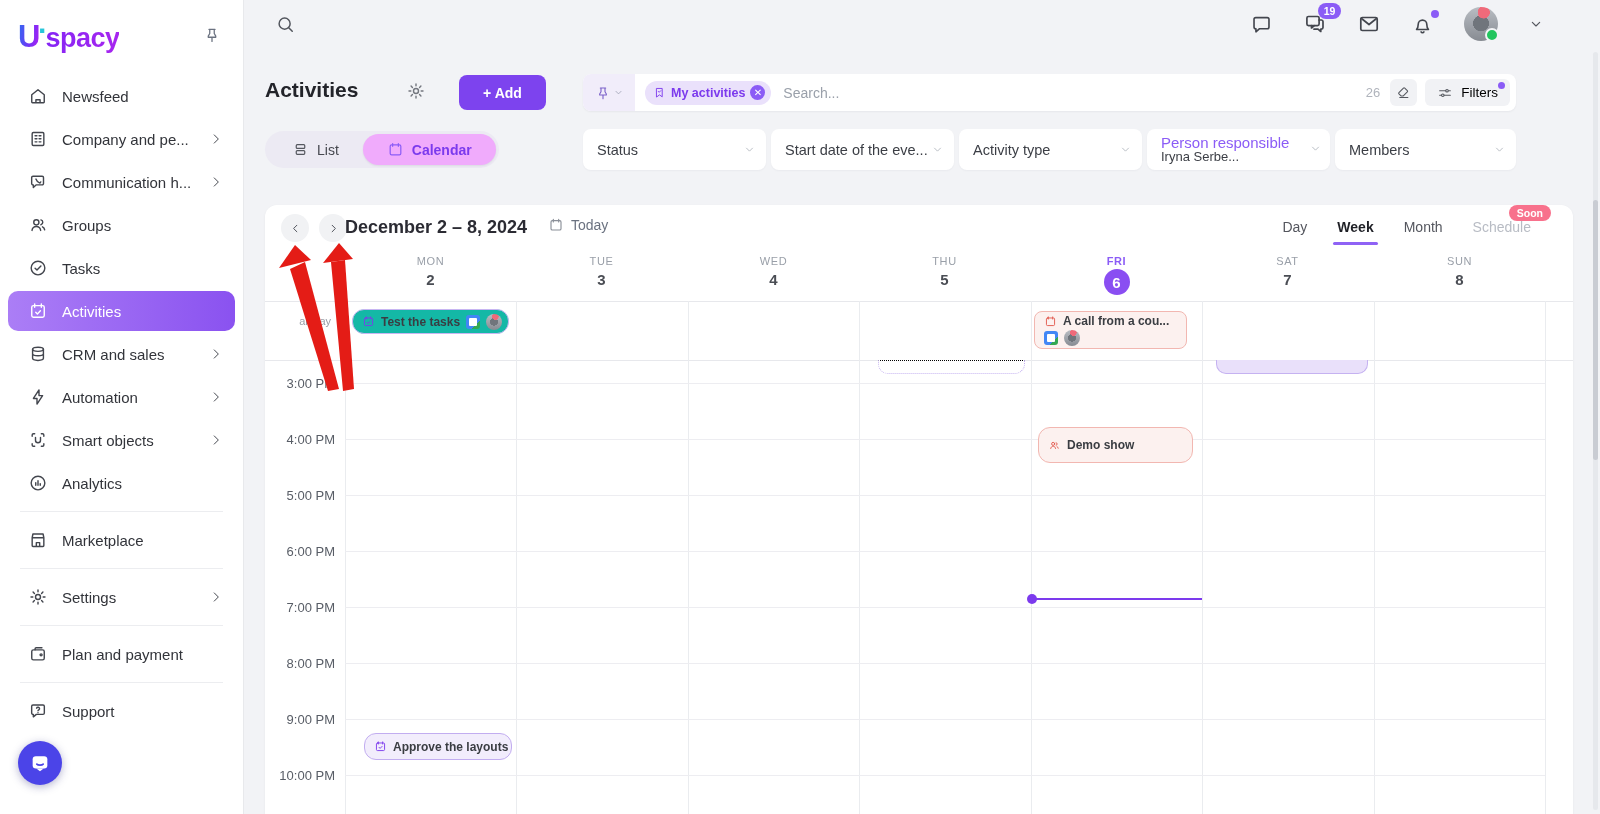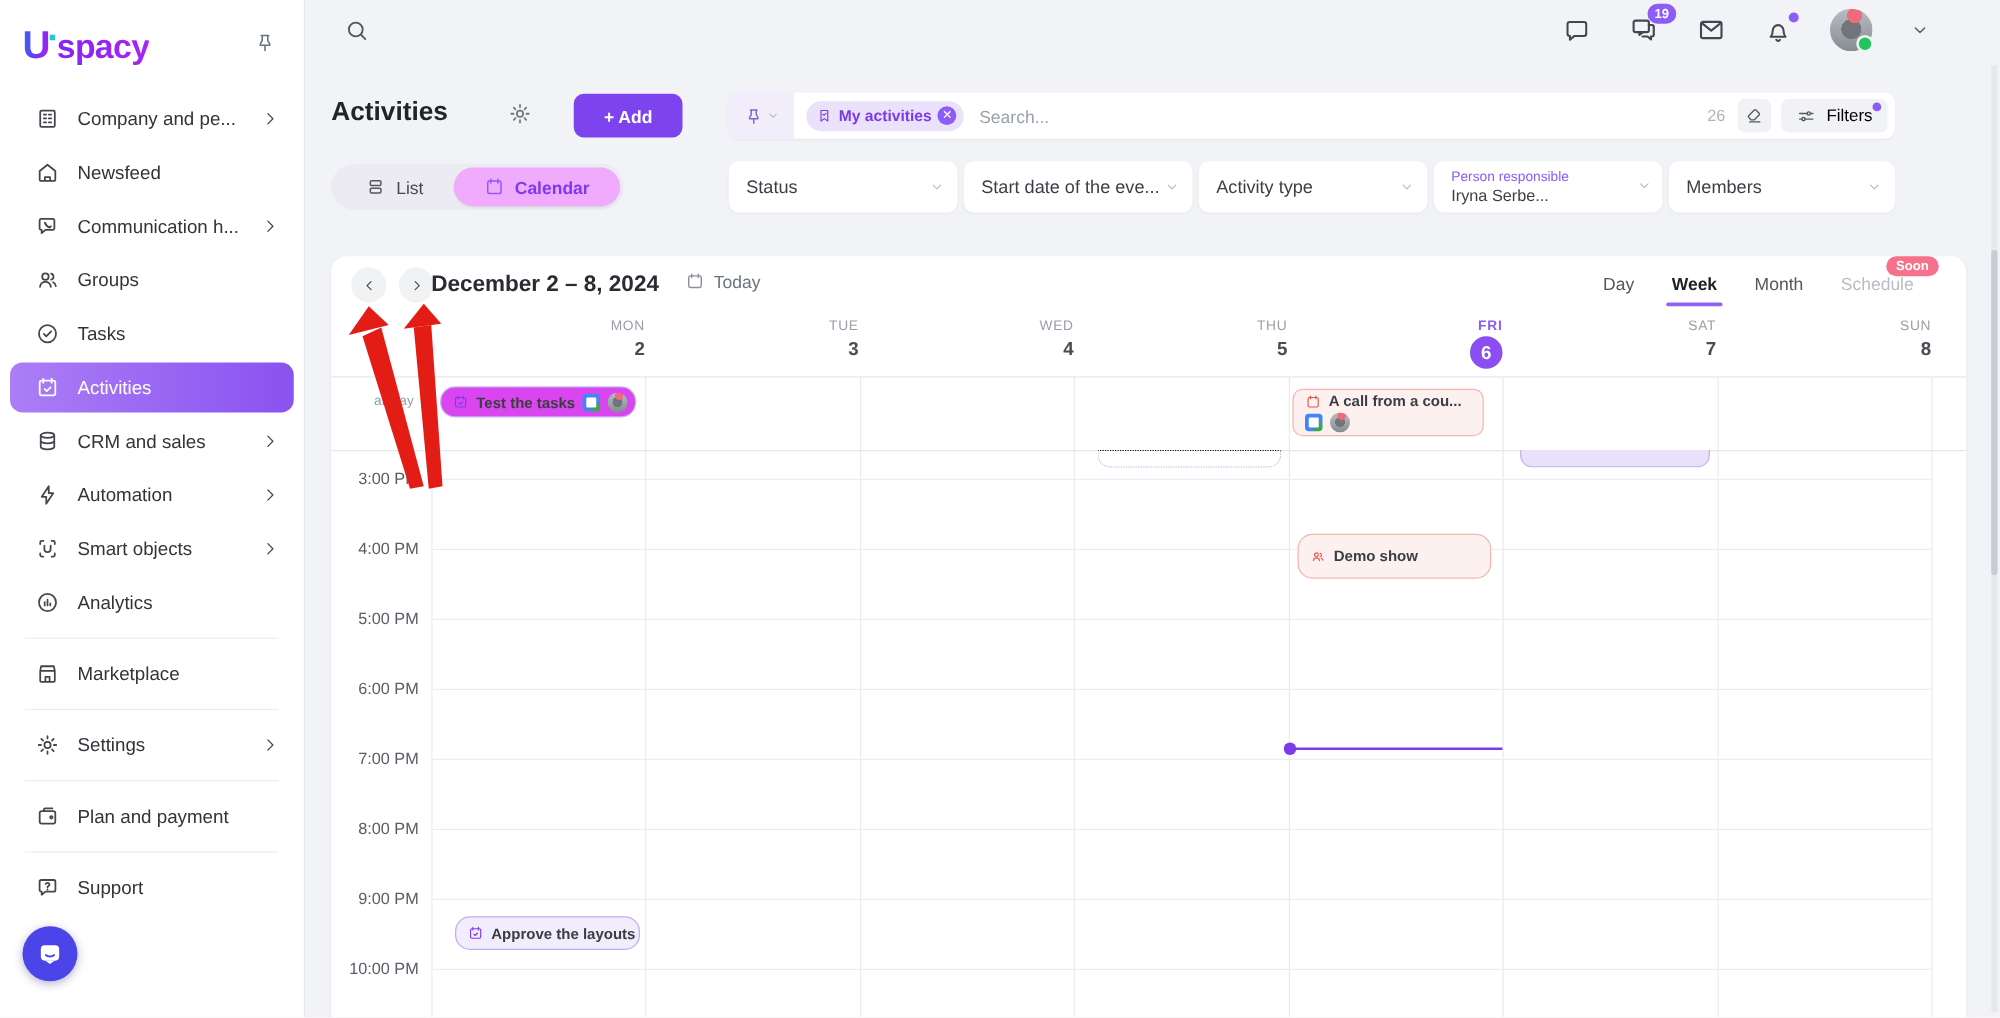--- a/index.html
+++ b/index.html
@@ -52,47 +52,47 @@
   .fdot{position:absolute;top:3px;right:5px;width:7px;height:7px;border-radius:50%;background:#8b5cf6;}
 
   
   .toggle{position:absolute;left:265px;top:131px;height:37px;background:#eceaf3;border-radius:19px;display:flex;align-items:center;padding:0 3px;}
   .tg{display:flex;align-items:center;gap:8px;height:31px;padding:0 24px;border-radius:16px;font-size:14px;color:#46484f;cursor:pointer;}
   .tg.active{background:#f0abfc;color:#7c3aed;font-weight:700;box-shadow:0 1px 2px rgba(16,24,40,.08);}
   .fbox{position:absolute;top:129px;height:41px;background:#fff;border-radius:8px;box-shadow:0 1px 2px rgba(16,24,40,.04);display:flex;align-items:center;padding:0 10px 0 14px;cursor:pointer;box-sizing:border-box;}
   .fbox .flab{flex:1;font-size:14.5px;color:#3b3e45;white-space:nowrap;overflow:hidden;}
   .fbox .fchev{color:#b4b8c0;}
   .fbox.two{flex-direction:column;align-items:flex-start;justify-content:center;padding-right:26px;position:absolute;}
-  .fbox.two .fsm{font-size:11px;color:#8b5cf6;line-height:13px;}
+  .fbox.two .fsm{font-size:15px;color:#8b5cf6;line-height:13px;}
   .fbox.two .fval{font-size:13px;color:#3b3e45;line-height:15px;}
   .fbox.two .fchev{position:absolute;right:8px;top:13px;}
 
   
   .panel{position:absolute;left:265px;top:205px;width:1308px;height:609px;background:#fff;border-radius:12px 12px 0 0;box-shadow:0 1px 3px rgba(16,24,40,.05);}
   .nav-circ{position:absolute;top:9px;width:28px;height:28px;border-radius:50%;background:#f1f2f4;border:none;color:#54565e;display:flex;align-items:center;justify-content:center;cursor:pointer;}
   .cal-title{position:absolute;left:80px;top:12px;font-size:18px;font-weight:600;color:#2b2b33;}
   .today{position:absolute;left:283px;top:12px;display:flex;align-items:center;gap:7px;color:#6b7280;font-size:14px;cursor:pointer;}
   .cal-tabs{position:absolute;top:14px;right:42px;display:flex;gap:30px;font-size:14px;color:#54565e;}
   .cal-tab{cursor:pointer;position:relative;}
   .cal-tab.active{color:#1f2026;font-weight:700;}
   .cal-tab.active::after{content:"";position:absolute;left:-4px;right:-4px;bottom:-10px;height:3.5px;border-radius:2px;background:#8f62f5;}
   .cal-tab.soon{color:#b8bcc4;}
   .soon-badge{position:absolute;top:-14px;right:-20px;background:#f8718c;color:#fff;font-size:10.5px;font-weight:700;padding:2px 8px;border-radius:9px;}
   .days-row{position:absolute;left:0;top:45px;width:100%;height:51px;border-bottom:1px solid #e7e8ec;}
-  .dayhead{position:absolute;top:5px;width:171px;text-align:right;cursor:pointer;}
+  .dayhead{position:absolute;top:5px;width:171px;text-align:center;cursor:pointer;}
   .dname{font-size:11px;color:#999fa8;letter-spacing:.6px;}
   .ddate{font-size:15px;color:#4a4d54;margin-top:4px;font-weight:600;}
   .dayhead.today-col .dname{color:#8b5cf6;font-weight:700;}
   .dayhead.today-col .ddate{display:inline-flex;width:26px;height:26px;margin-top:2px;border-radius:50%;background:#8a4ef2;color:#fff;align-items:center;justify-content:center;}
   .allday-label{position:absolute;left:4px;top:110px;width:62px;text-align:right;font-size:11px;color:#999fa8;}
   .allday-row{position:absolute;left:0;top:96px;width:100%;height:59px;border-bottom:1px solid #e7e8ec;}
   .vline{position:absolute;top:96px;width:1px;height:513px;background:#eaecef;}
   .hline{position:absolute;left:80px;width:1200px;height:1px;background:#ededf1;}
   .tlabel{position:absolute;left:0;width:70px;text-align:right;transform:translateY(-50%);font-size:13px;color:#585d66;}
-  .ev{position:absolute;display:flex;align-items:center;gap:6px;padding:0 9px;font-size:12px;font-weight:600;color:#3a3d42;background:#d946ef;border:1px solid #c8b6f2;border-radius:12px;box-sizing:border-box;cursor:pointer;white-space:nowrap;overflow:hidden;}
+  .ev{position:absolute;display:flex;align-items:center;gap:6px;padding:0 9px;font-size:12px;font-weight:600;color:#3a3d42;background:#14b8a6;border:1px solid #c8b6f2;border-radius:12px;box-sizing:border-box;cursor:pointer;white-space:nowrap;overflow:hidden;}
   .ev-red{background:#fcf1ef;border-color:#f2b7b1;}
   .ev-lav{background:#f2edfc;border-color:#c2adf0;}
   .ev-col{flex-direction:column;align-items:flex-start;justify-content:center;gap:2px;border-radius:8px;padding:4px 9px;}
   .ev-line{display:flex;align-items:center;gap:6px;}
   .stub{position:absolute;height:14px;border:1px solid #c5b2f1;border-top:none;border-radius:0 0 10px 10px;box-sizing:border-box;cursor:pointer;}
   .stub.dotted{border-style:dotted;border-width:1.5px;background:#fff;}
   .stub.fill{background:#e9e0fa;}
   .gcal{width:14px;height:14px;border-radius:3px;background:linear-gradient(135deg,#4286f5 70%,#34a853 70%);position:relative;flex:none;}
   .gcal::after{content:"";position:absolute;left:3px;top:3px;width:8px;height:8px;background:#fff;border-radius:1px;}
   .av-xs{width:16px;height:16px;border-radius:50%;flex:none;
@@ -114,38 +114,38 @@
       <span>
           <svg class="ic" width="18" height="18" viewBox="0 0 24 24" style="stroke:#6b7280">
             <path d="M9 4.5v5.5l-2 3.5v1.5h10V13.5l-2-3.5V4.5M12 15v5.5M8 4.5h8"></path>
           </svg>
         </span>
     </div>
     <nav class="nav">
       <div class="nav-item">
         <span>
             <svg class="ic" width="20" height="20" viewBox="0 0 24 24">
+              <path d="M4.5 10.5 12 4.5l7.5 6v8.7a.8.8 0 0 1-.8.8H5.3a.8.8 0 0 1-.8-.8zM9.5 20v-3.5h5V20"></path>
+            </svg>
+          </span>
+        <span class="nlabel">Newsfeed</span>
+      </div>
+      <div class="nav-item">
+        <span>
+            <svg class="ic" width="20" height="20" viewBox="0 0 24 24">
               <rect x="5" y="4.2" width="14" height="15.6" rx="1.4"></rect>
               <path d="M8.5 8h2.2M13.3 8h2.2M8.5 11.7h2.2M13.3 11.7h2.2M8.5 15.4h2.2M13.3 15.4h2.2"></path>
             </svg>
           </span>
         <span class="nlabel">Company and pe...</span>
         <span class="chev-r">
             <svg class="ic" width="14" height="14" viewBox="0 0 24 24">
               <path d="m9 5 7 7-7 7"></path>
             </svg>
           </span>
-      </div>
-      <div class="nav-item">
-        <span>
-            <svg class="ic" width="20" height="20" viewBox="0 0 24 24">
-              <path d="M4.5 10.5 12 4.5l7.5 6v8.7a.8.8 0 0 1-.8.8H5.3a.8.8 0 0 1-.8-.8zM9.5 20v-3.5h5V20"></path>
-            </svg>
-          </span>
-        <span class="nlabel">Newsfeed</span>
       </div>
       <div class="nav-item">
         <span>
             <svg class="ic" width="20" height="20" viewBox="0 0 24 24">
               <path d="M6 5h11a1.6 1.6 0 0 1 1.6 1.6v7.2a1.6 1.6 0 0 1-1.6 1.6H10l-3.6 3.2v-3.2H6a1.6 1.6 0 0 1-1.6-1.6V6.6A1.6 1.6 0 0 1 6 5z"></path>
               <path d="M9.5 8.5c.8 2.4 2.4 4 4.8 4.8l1-1.4"></path>
             </svg>
           </span>
         <span class="nlabel">Communication h...</span>
         <span class="chev-r">

